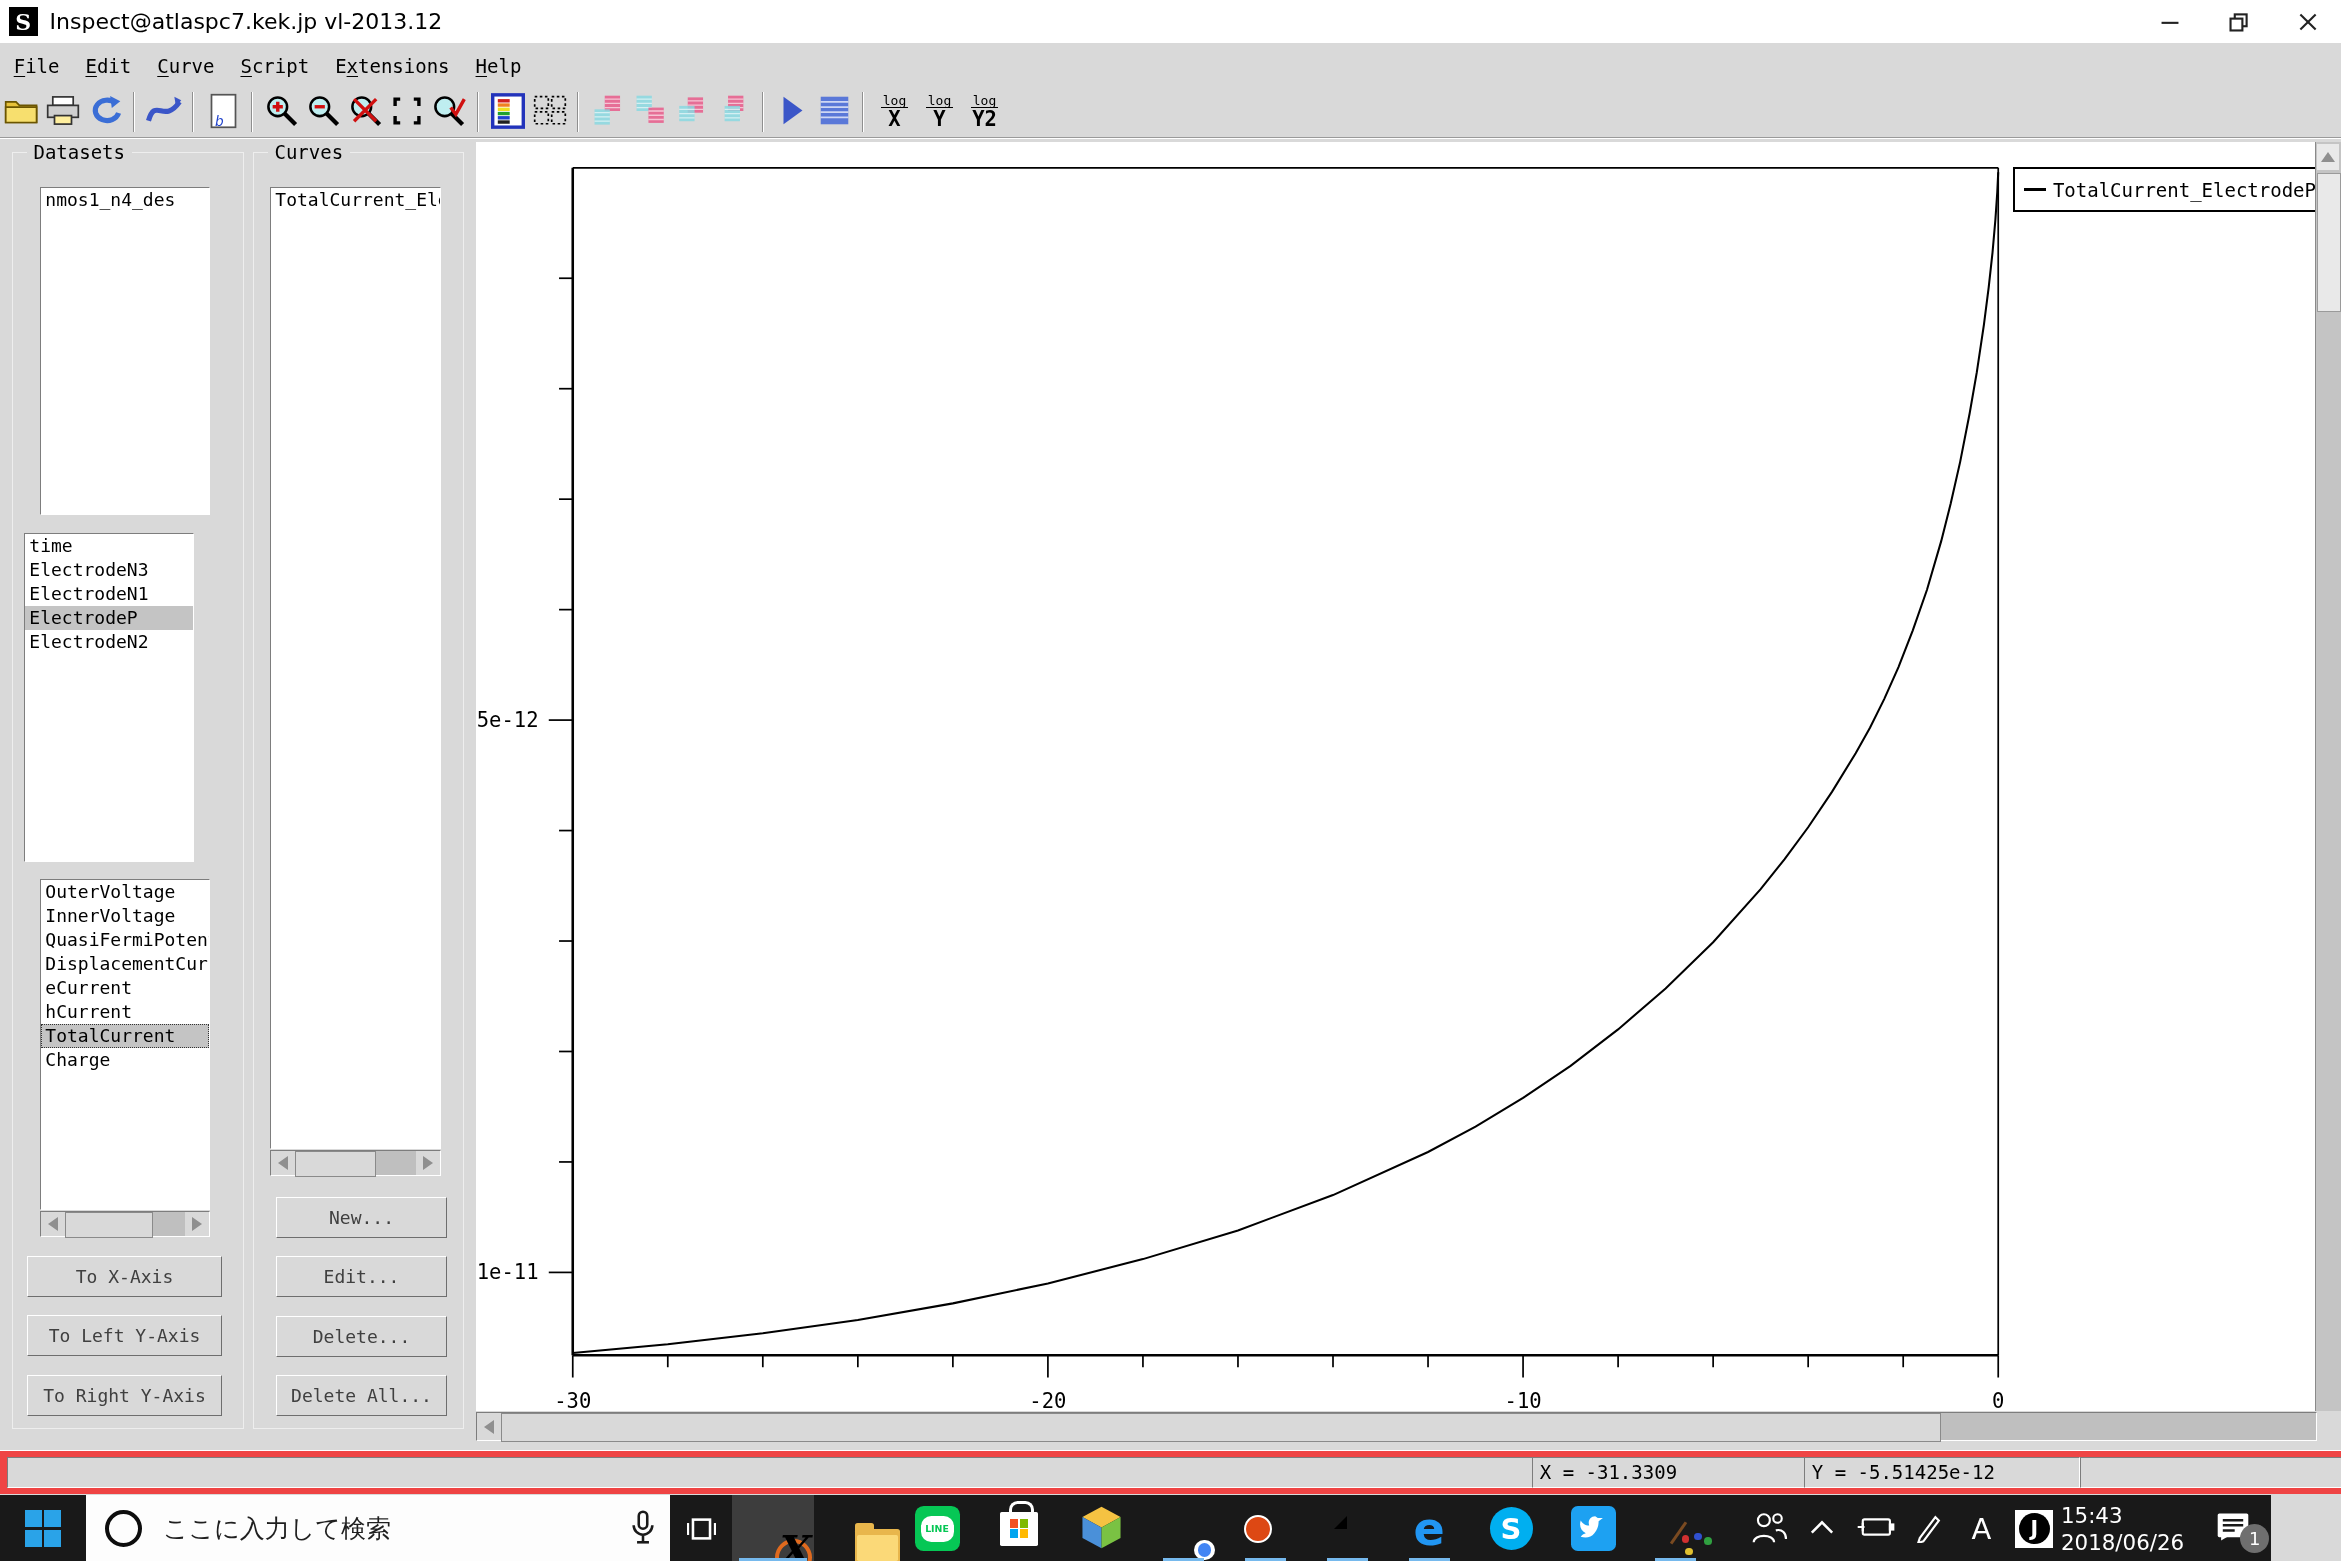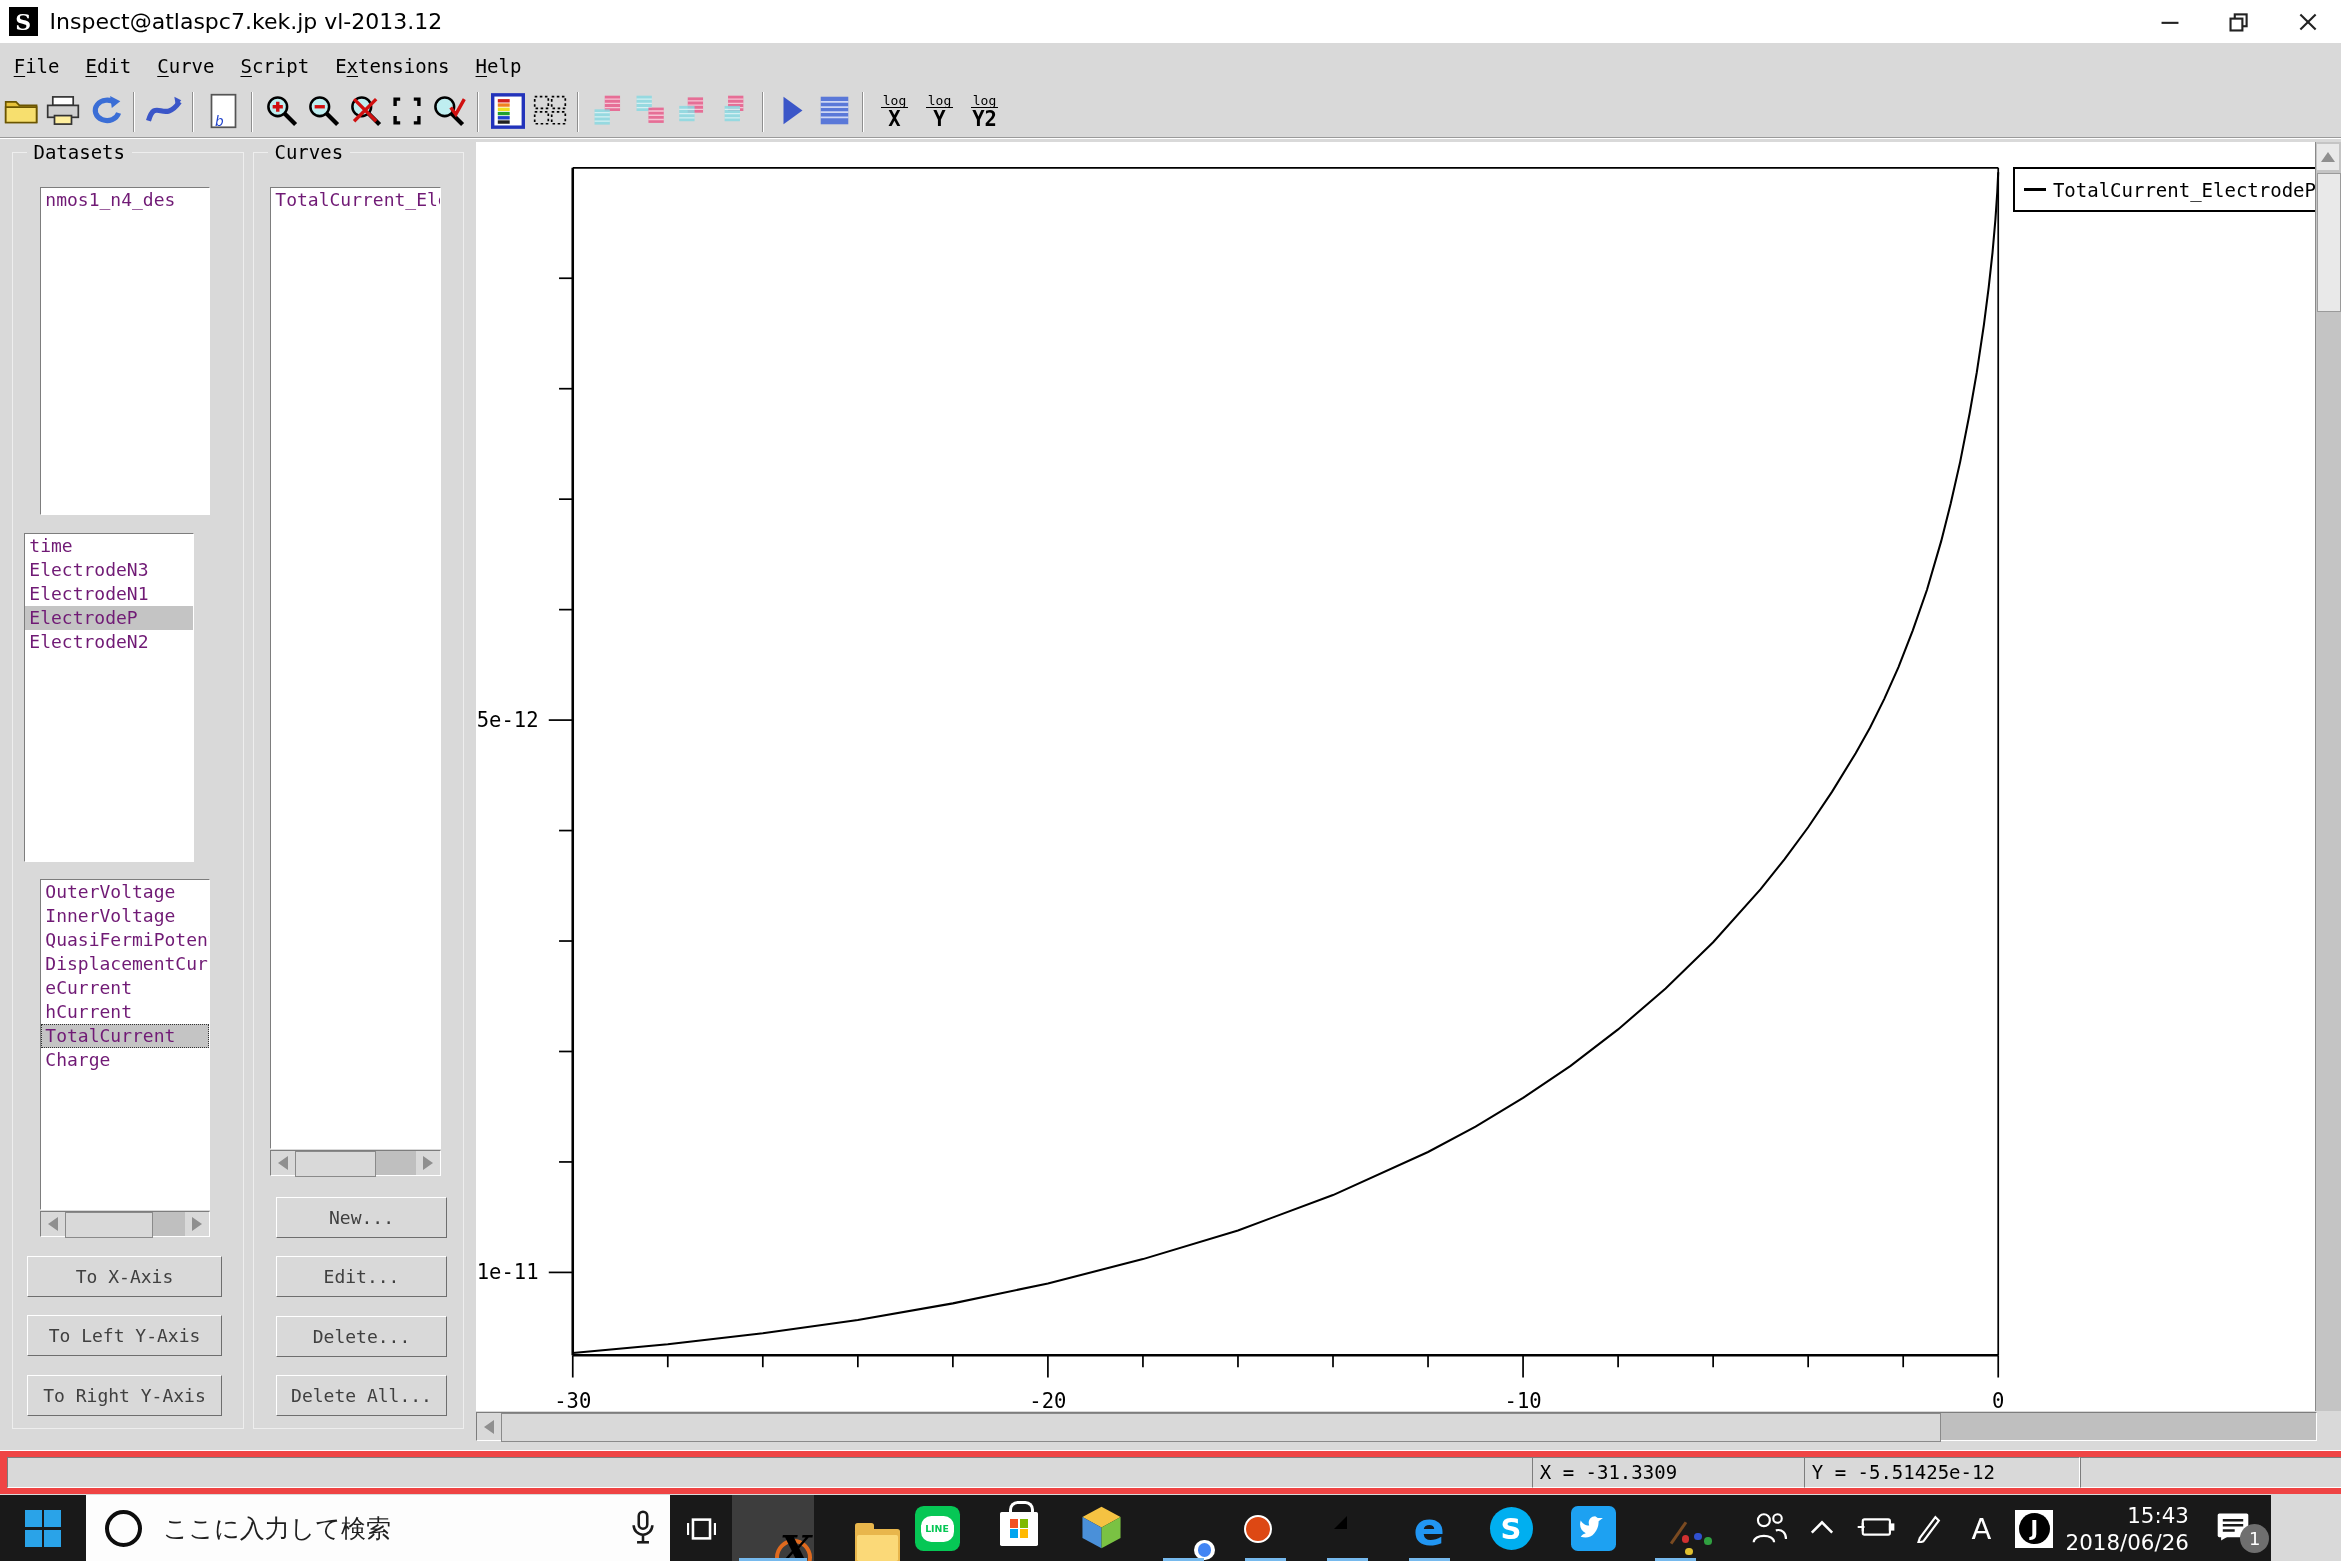--- a/index.html
+++ b/index.html
@@ -29,21 +29,21 @@
   .tsep{width:0;height:40px;border-left:1.7px solid #8f8f8f;border-right:1.7px solid #ffffff;margin:0 7.7px;}
   .logbtn{width:45px;height:40px;display:flex;flex-direction:column;align-items:center;justify-content:center;color:#000;}
   .logbtn .lg{font-size:13px;line-height:12px;border-bottom:1.7px solid #000;padding:0 1.7px;}
   .logbtn .bg{font-size:20.5px;font-weight:bold;line-height:22px;}
   .bar-sep{position:absolute;left:0;top:137px;width:2342px;height:0;border-top:1.7px solid #9a9a9a;border-bottom:1.7px solid #ffffff;}
 
   
   .groupbox{position:absolute;border:1.7px groove #eeeeee;}
   .gb-label{position:absolute;top:-12px;left:13.7px;background:#d9d9d9;padding:0 6.8px;font-size:19px;color:#000;text-align:center;}
   .listbox{position:absolute;background:#ffffff;border:1.7px solid;border-color:#7d7d7d #ffffff #ffffff #7d7d7d;overflow:hidden;}
-  .li{height:24px;line-height:24px;padding-left:4.3px;font-size:18px;white-space:pre;color:#701a75;}
+  .li{height:24px;line-height:24px;padding-left:4.3px;font-size:18px;white-space:pre;color:#000000;}
   .li.sel{background:#c4c4c4;}
   .li.focus{background:#c4c4c4;outline:1.7px dotted #333;outline-offset:-1.7px;}
   .tkbtn{position:absolute;height:39px;background:#d9d9d9;border:1.7px solid;border-color:#ffffff #6e6e6e #6e6e6e #ffffff;
     display:flex;align-items:center;justify-content:center;font-size:18px;color:#404040;}
 
   
   .hsb{position:absolute;background:#bfbfbf;border:1.7px solid;border-color:#7d7d7d #ffffff #ffffff #7d7d7d;display:flex;}
   .sb-arrow{width:24px;height:100%;background:#d9d9d9;display:flex;align-items:center;justify-content:center;}
   .sb-thumb{height:100%;background:#d9d9d9;border:0.9px solid #8a8a8a;}
   .tri-l{width:0;height:0;border-top:7.7px solid transparent;border-bottom:7.7px solid transparent;border-right:10.3px solid #8f8f8f;}
@@ -77,21 +77,21 @@
     font-family:"DejaVu Sans","Liberation Sans",sans-serif;color:#222;}
   .searchtext::placeholder{color:#1f1f1f;opacity:1;}
   .tb-mic{position:absolute;right:13.7px;top:15.4px;}
   .tb-btn{width:62px;display:flex;align-items:center;justify-content:center;position:relative;}
   .tb-app{width:82px;display:flex;align-items:center;justify-content:center;position:relative;}
   .tb-app.active{background:#3d3d3d;}
   .indicator{position:absolute;bottom:0;left:20.5px;width:41px;height:4.3px;background:#76b9ed;}
   .tb-app.active .indicator{left:6.8px;width:68px;}
   .tray{margin-left:auto;display:flex;align-items:center;}
   .tray .titem{width:53px;height:67px;display:flex;align-items:center;justify-content:center;position:relative;}
-  .clock{width:128px;text-align:right;color:#fff;font-size:21.4px;line-height:27px;padding-right:5.1px;}
+  .clock{width:128px;color:#fff;font-size:21.4px;line-height:27px;padding-right:5.1px;}
   .imeA{color:#fff;font-size:29px;}
   .imeJ{width:38px;height:38px;background:#fff;display:flex;align-items:center;justify-content:center;}
   .imeJ .disc{width:31px;height:31px;border-radius:50%;background:#000;color:#fff;display:flex;align-items:center;justify-content:center;
     font-size:20.5px;font-weight:bold;}
   .badge{position:absolute;right:1.7px;bottom:8.6px;width:29px;height:29px;border-radius:50%;background:#6f6f6f;color:#fff;
     display:flex;align-items:center;justify-content:center;font-size:18px;}
 
   
   .xc{position:relative;width:45px;height:45px;}
   .xc .ring{position:absolute;left:1.7px;top:10.3px;width:29px;height:29px;border:4.3px solid #e06a1e;border-radius:50%;}

